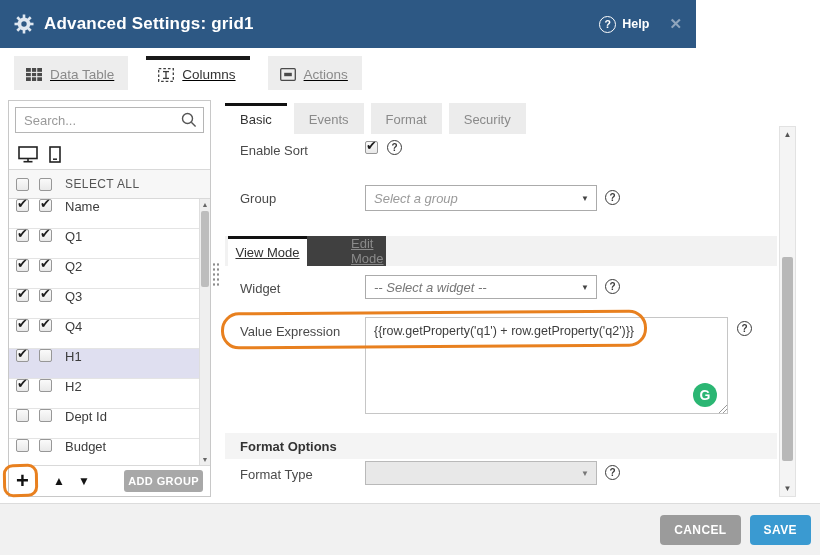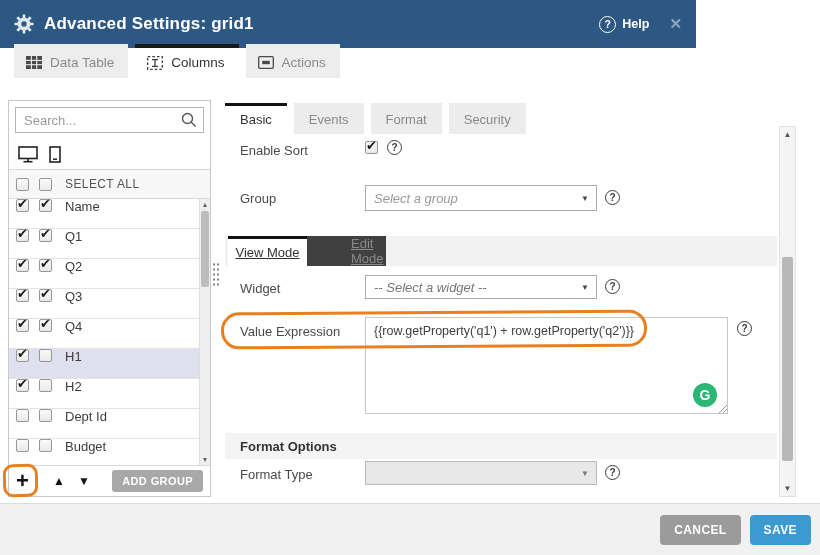--- a/index.html
+++ b/index.html
@@ -9,21 +9,21 @@
   
   .titlebar { position: absolute; top: 0; left: 0; width: 696px; height: 48px; background: #2d5884; display: flex; align-items: center; padding: 0 14px; }
   .titlebar .gear { width: 20px; height: 20px; margin-right: 10px; flex: none; }
   .titlebar h1 { color: #fff; font-size: 17px; font-weight: bold; letter-spacing: .2px; }
   .title-right { margin-left: auto; display: flex; align-items: center; gap: 6px; }
   .help-circle { width: 17px; height: 17px; border: 1.5px solid #fff; border-radius: 50%; color: #fff; font-size: 10.5px; font-weight: bold; display: inline-flex; align-items: center; justify-content: center; }
   .help-text { color: #fff; font-size: 12.5px; font-weight: bold; margin-right: 14px; }
   .close-x { color: #8fa5bd; font-size: 15px; font-weight: bold; cursor: pointer; }
 
   
-  .main-tabs { position: absolute; top: 44px; left: 14px; display: flex; gap: 7px; }
+  .main-tabs { position: absolute; top: 56px; left: 14px; display: flex; gap: 18px; text-decoration: underline; }
   .mtab { display: inline-flex; align-items: center; gap: 8px; padding: 7px 14px 8px 12px; background: #ededed; color: #8a8a8a; font-size: 13.5px; border-top: 4px solid transparent; cursor: pointer; }
   .mtab.active { background: #fff; color: #333; border-top-color: #191919; }
   .mtab svg { flex: none; }
 
   
   .left-panel { position: absolute; left: 8px; top: 100px; width: 203px; height: 397px; border: 1px solid #c8c8c8; background: #fff; display: flex; flex-direction: column; }
   .search-row { padding: 6px; }
   .search-wrap { position: relative; }
   .search-wrap input { width: 100%; height: 26px; border: 1px solid #b5b5b5; padding: 0 28px 0 8px; font-size: 13px; color: #333; font-family: "Liberation Sans", sans-serif; }
   .search-wrap input::placeholder { color: #9a9a9a; }
@@ -37,21 +37,21 @@
   .col-row .row-label { font-size: 13px; color: #3c3c3c; margin-left: 3px; }
   .cb { width: 13px; height: 13px; border: 1px solid #979797; border-radius: 2px; background: linear-gradient(#fafafa, #e9e9e9); margin-right: 10px; position: relative; flex: none; cursor: pointer; }
   .cb.checked::after { content: "✔"; position: absolute; left: 0px; top: -4px; font-size: 13px; color: #1c1c1c; }
   
   .list-sb { position: absolute; right: 0; top: 0; bottom: 0; width: 11px; background: #efefef; border-left: 1px solid #dedede; }
   .list-sb .arr { position: absolute; left: 0; width: 100%; text-align: center; font-size: 7px; color: #666; }
   .list-sb .thumb { position: absolute; left: 1px; width: 8px; top: 12px; height: 76px; background: #bdbdbd; border-radius: 2px; }
   .left-toolbar { height: 31px; border-top: 1px solid #d9d9d9; display: flex; align-items: center; padding: 0 7px; background: #fff; }
   .plus-btn { font-size: 22px; font-weight: bold; color: #111; line-height: 20px; cursor: pointer; width: 24px; }
   .tri-btn { font-size: 12px; color: #141414; margin-left: 13px; cursor: pointer; }
-  .add-group-btn { margin-left: auto; background: #a8a8a8; color: #fff; font-size: 11px; font-weight: bold; letter-spacing: .4px; border: none; border-radius: 3px; padding: 5px 10px; cursor: pointer; font-family: "Liberation Sans", sans-serif; }
+  .add-group-btn { margin-left: auto; background: #a8a8a8; color: #fff; font-size: 11px; font-weight: bold; letter-spacing: .4px; border: none; border-radius: 3px; padding: 5px 4px; cursor: pointer; font-family: "Liberation Sans", sans-serif; }
 
   
   .grip { position: absolute; left: 212px; top: 262px; width: 8px; height: 26px; background-image: radial-gradient(circle, #8d8d8d 1px, transparent 1.3px); background-size: 4px 5px; cursor: col-resize; }
 
   
   .right-panel { position: absolute; left: 225px; top: 100px; width: 552px; height: 400px; background: #fff; }
   .panel-tabs { position: absolute; top: 3px; left: 0; display: flex; gap: 7px; }
   .ptab { padding: 6px 15px 7px; background: #ececec; color: #8a8a8a; font-size: 13px; border-top: 3px solid transparent; cursor: pointer; }
   .ptab.active { background: #fff; color: #333; border-top-color: #111; }
 

